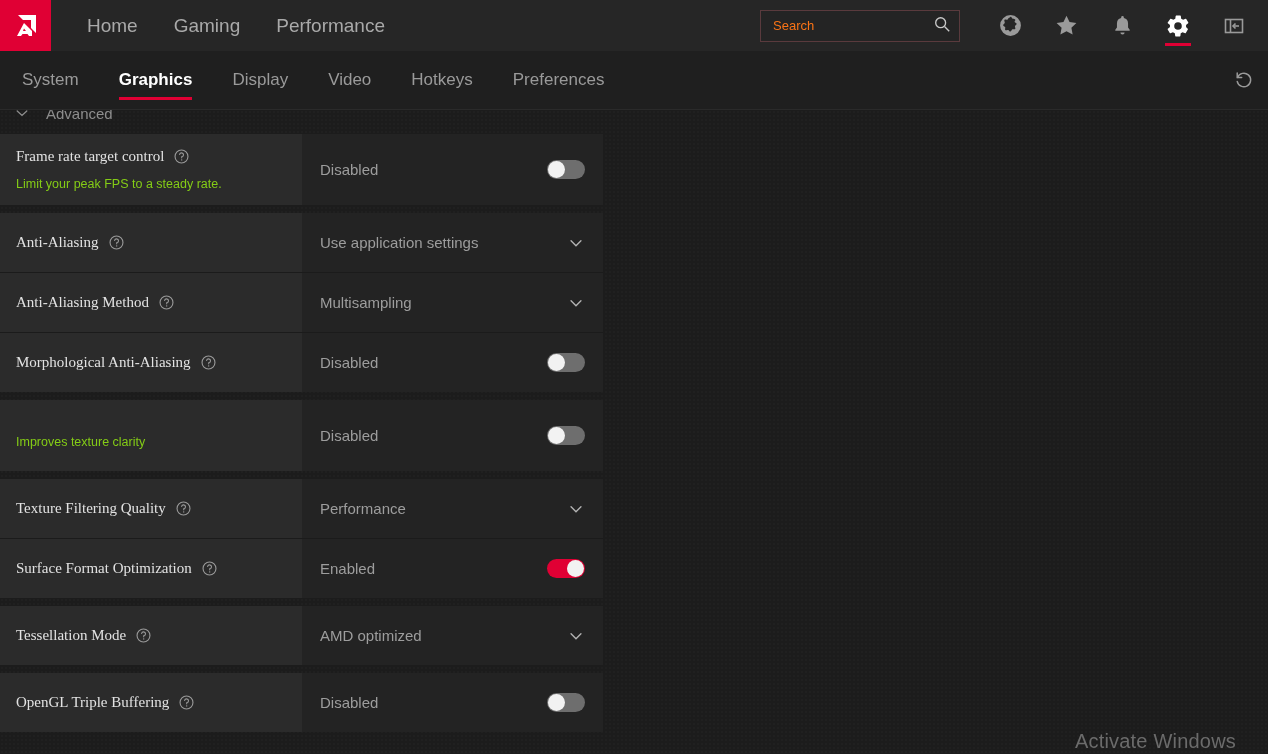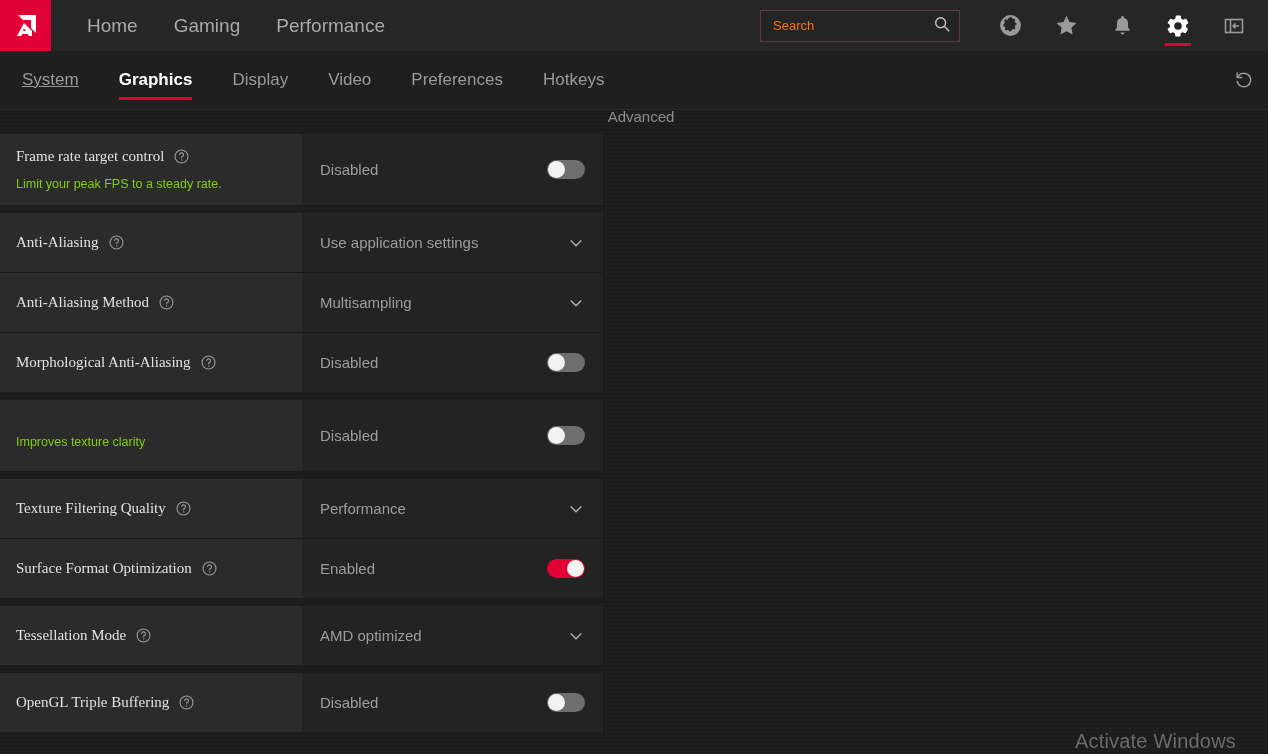--- a/index.html
+++ b/index.html
@@ -107,21 +107,21 @@
   .tab {
     font-size: 17px;
     color: #9a9a9a;
     padding: 0 14px;
     margin: 0 6px;
     line-height: 58px;
     position: relative;
     cursor: pointer;
     white-space: nowrap;
   }
-  .tab:first-child { margin-left: 8px; text-decoration: underline; }
+  .tab:first-child { margin-left: 8px; }
   .tab.active {
     color: #ffffff;
     font-weight: bold;
   }
   .tab.active::after {
     content: "";
     position: absolute;
     bottom: 9px;
     left: 14px;
     right: 14px;
@@ -154,21 +154,20 @@
     right: 0;
   }
 
   .section-header {
     display: flex;
     align-items: center;
     height: 42px;
     padding-left: 14px;
     color: #8d8d8d;
     font-size: 15px;
-    flex-direction: column;
   }
   .section-header .chev { margin-right: 16px; display:flex; }
   .section-header .ttl { color:#8d8d8d; }
 
   .group {
     margin: 0 0 8px 0;
     width: 603px;
   }
   .row {
     display: flex;
@@ -322,22 +321,22 @@
     </div>
 
   </div>
 </div>
 
 <div class="tabbar">
   <div class="tab">System</div>
   <div class="tab active">Graphics</div>
   <div class="tab">Display</div>
   <div class="tab">Video</div>
+  <div class="tab">Hotkeys</div>
   <div class="tab">Preferences</div>
-  <div class="tab">Hotkeys</div>
 
   <div class="reset-btn">
     <svg width="22" height="22" viewBox="0 0 24 24" fill="none" stroke="#9a9a9a" stroke-width="1.6" stroke-linecap="round">
       <path d="M5 9.2A7.4 7.4 0 1 1 4.6 13.5"></path>
       <polyline points="4.6,4.4 4.6,9.3 9.5,9.3"></polyline>
     </svg>
   </div>
 </div>
 
 <div class="content">

